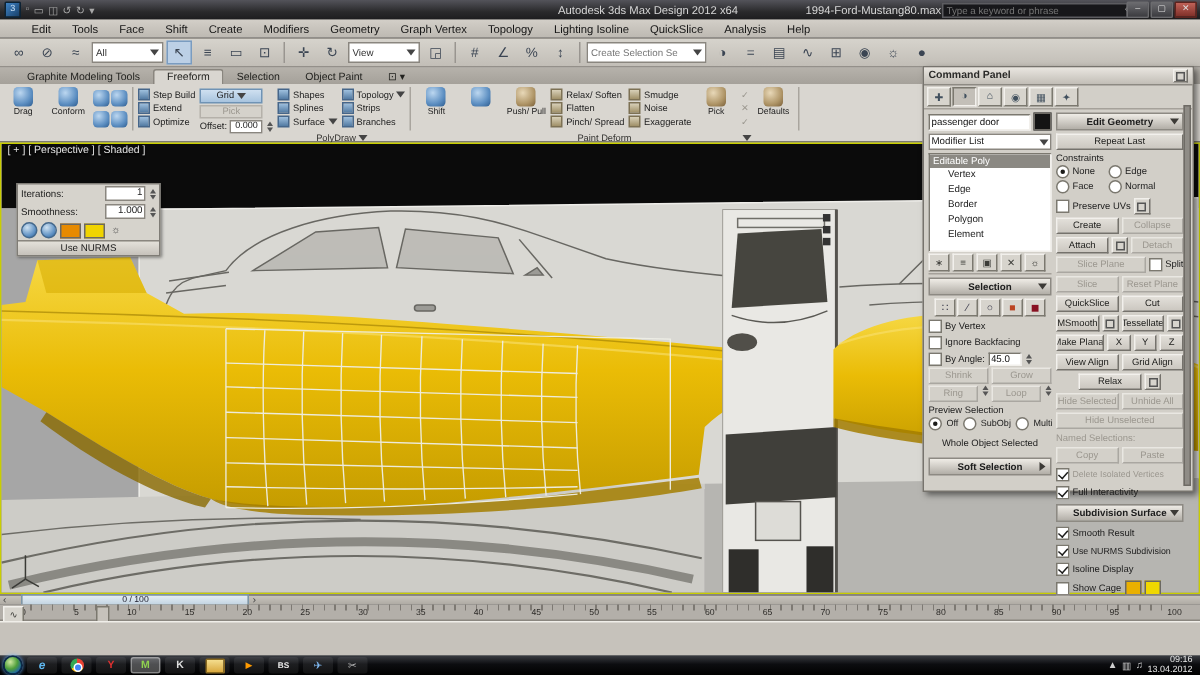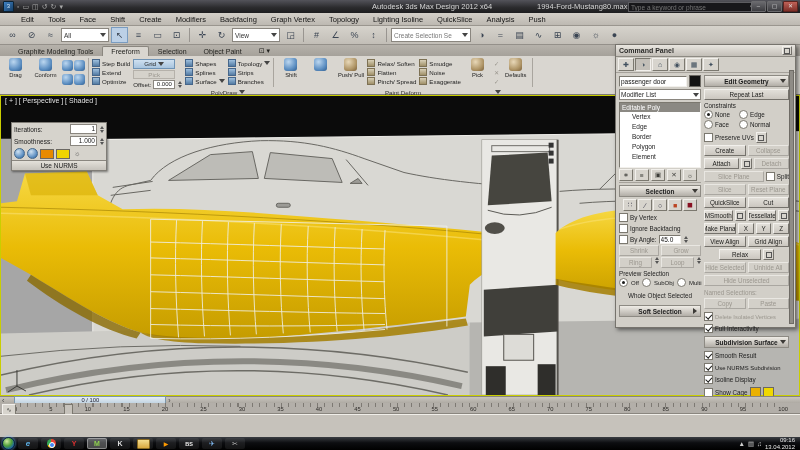--- a/index.html
+++ b/index.html
@@ -150,27 +150,27 @@
   </div>
 
   <div id="menubar" class="abs">
 
   <span class="menu-item">Edit</span>
       <span class="menu-item">Tools</span>
       <span class="menu-item">Face</span>
       <span class="menu-item">Shift</span>
       <span class="menu-item">Create</span>
       <span class="menu-item">Modifiers</span>
-      <span class="menu-item">Backfacing</span>
+      <span class="menu-item">Geometry</span>
       <span class="menu-item">Graph Vertex</span>
       <span class="menu-item">Topology</span>
       <span class="menu-item">Lighting Isoline</span>
       <span class="menu-item">QuickSlice</span>
       <span class="menu-item">Analysis</span>
-      <span class="menu-item">Push</span>
+      <span class="menu-item">Help</span>
     </div>
 
   <div id="maintoolbar" class="abs">
     <span class="tico">∞</span>
     <span class="tico">⊘</span>
     <span class="tico">≈</span>
     <div class="tdrop" style="width:42px;">
       <span style="flex:1">All</span>
         <span class="caret"></span>
     </div>

